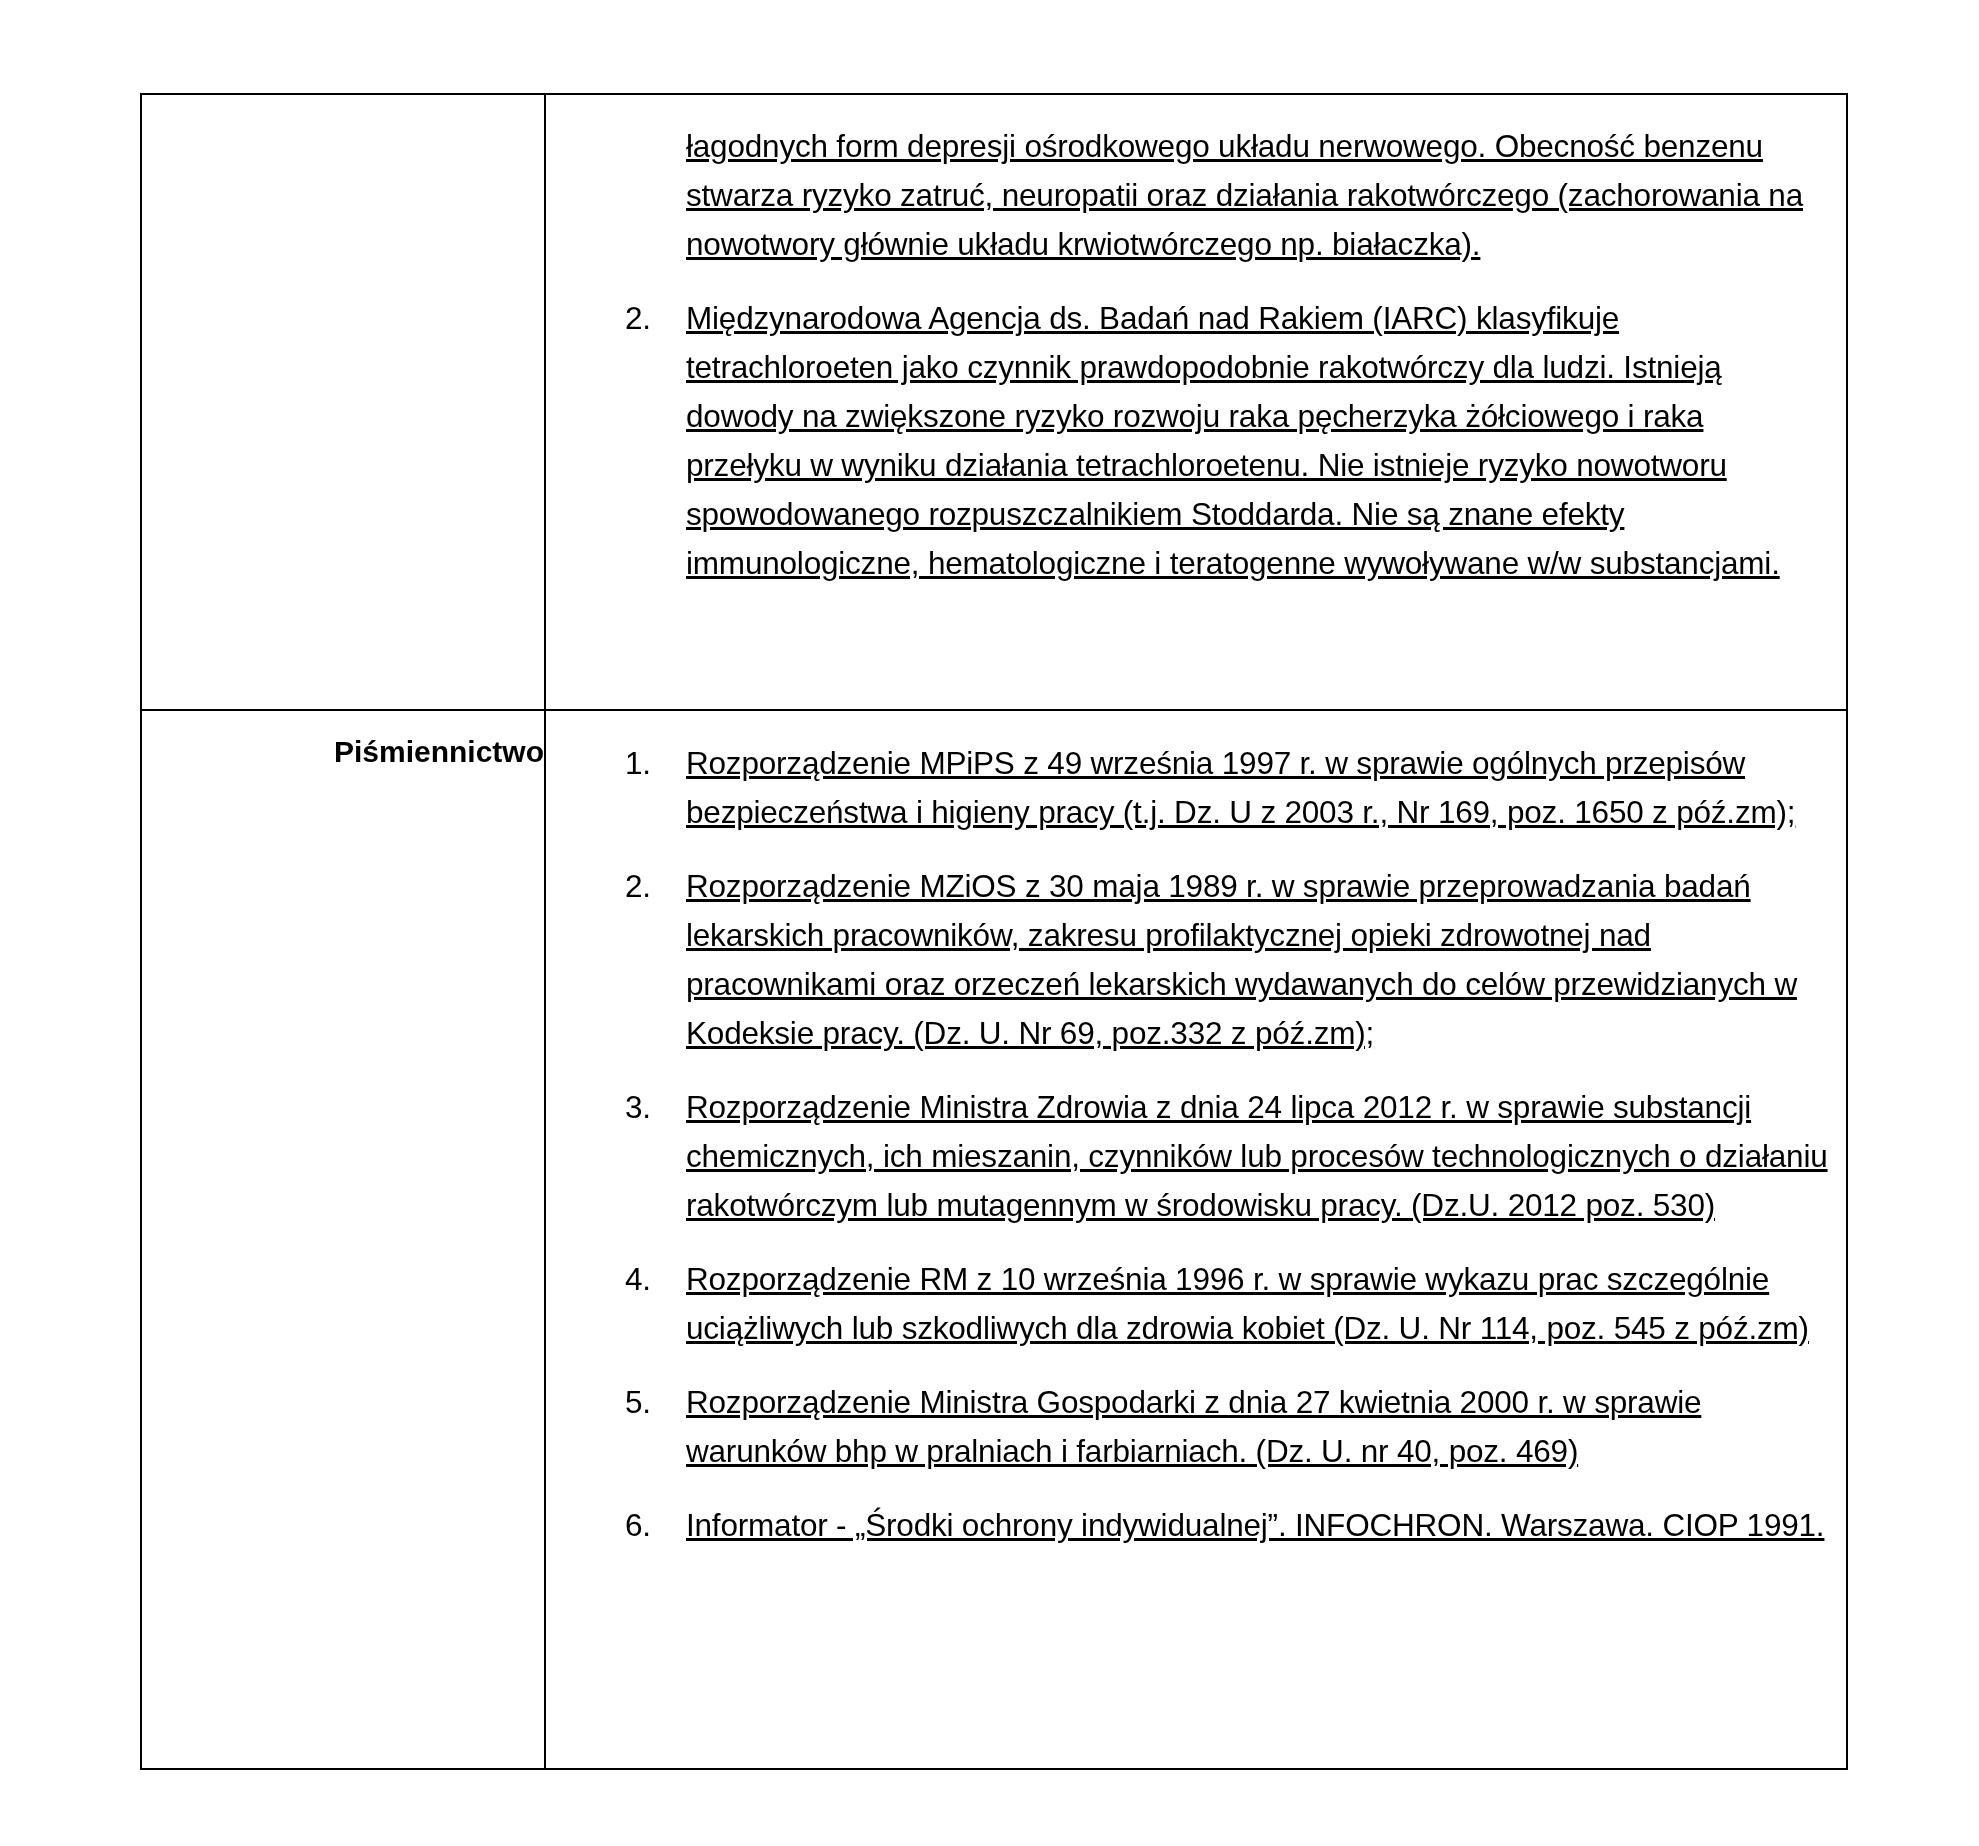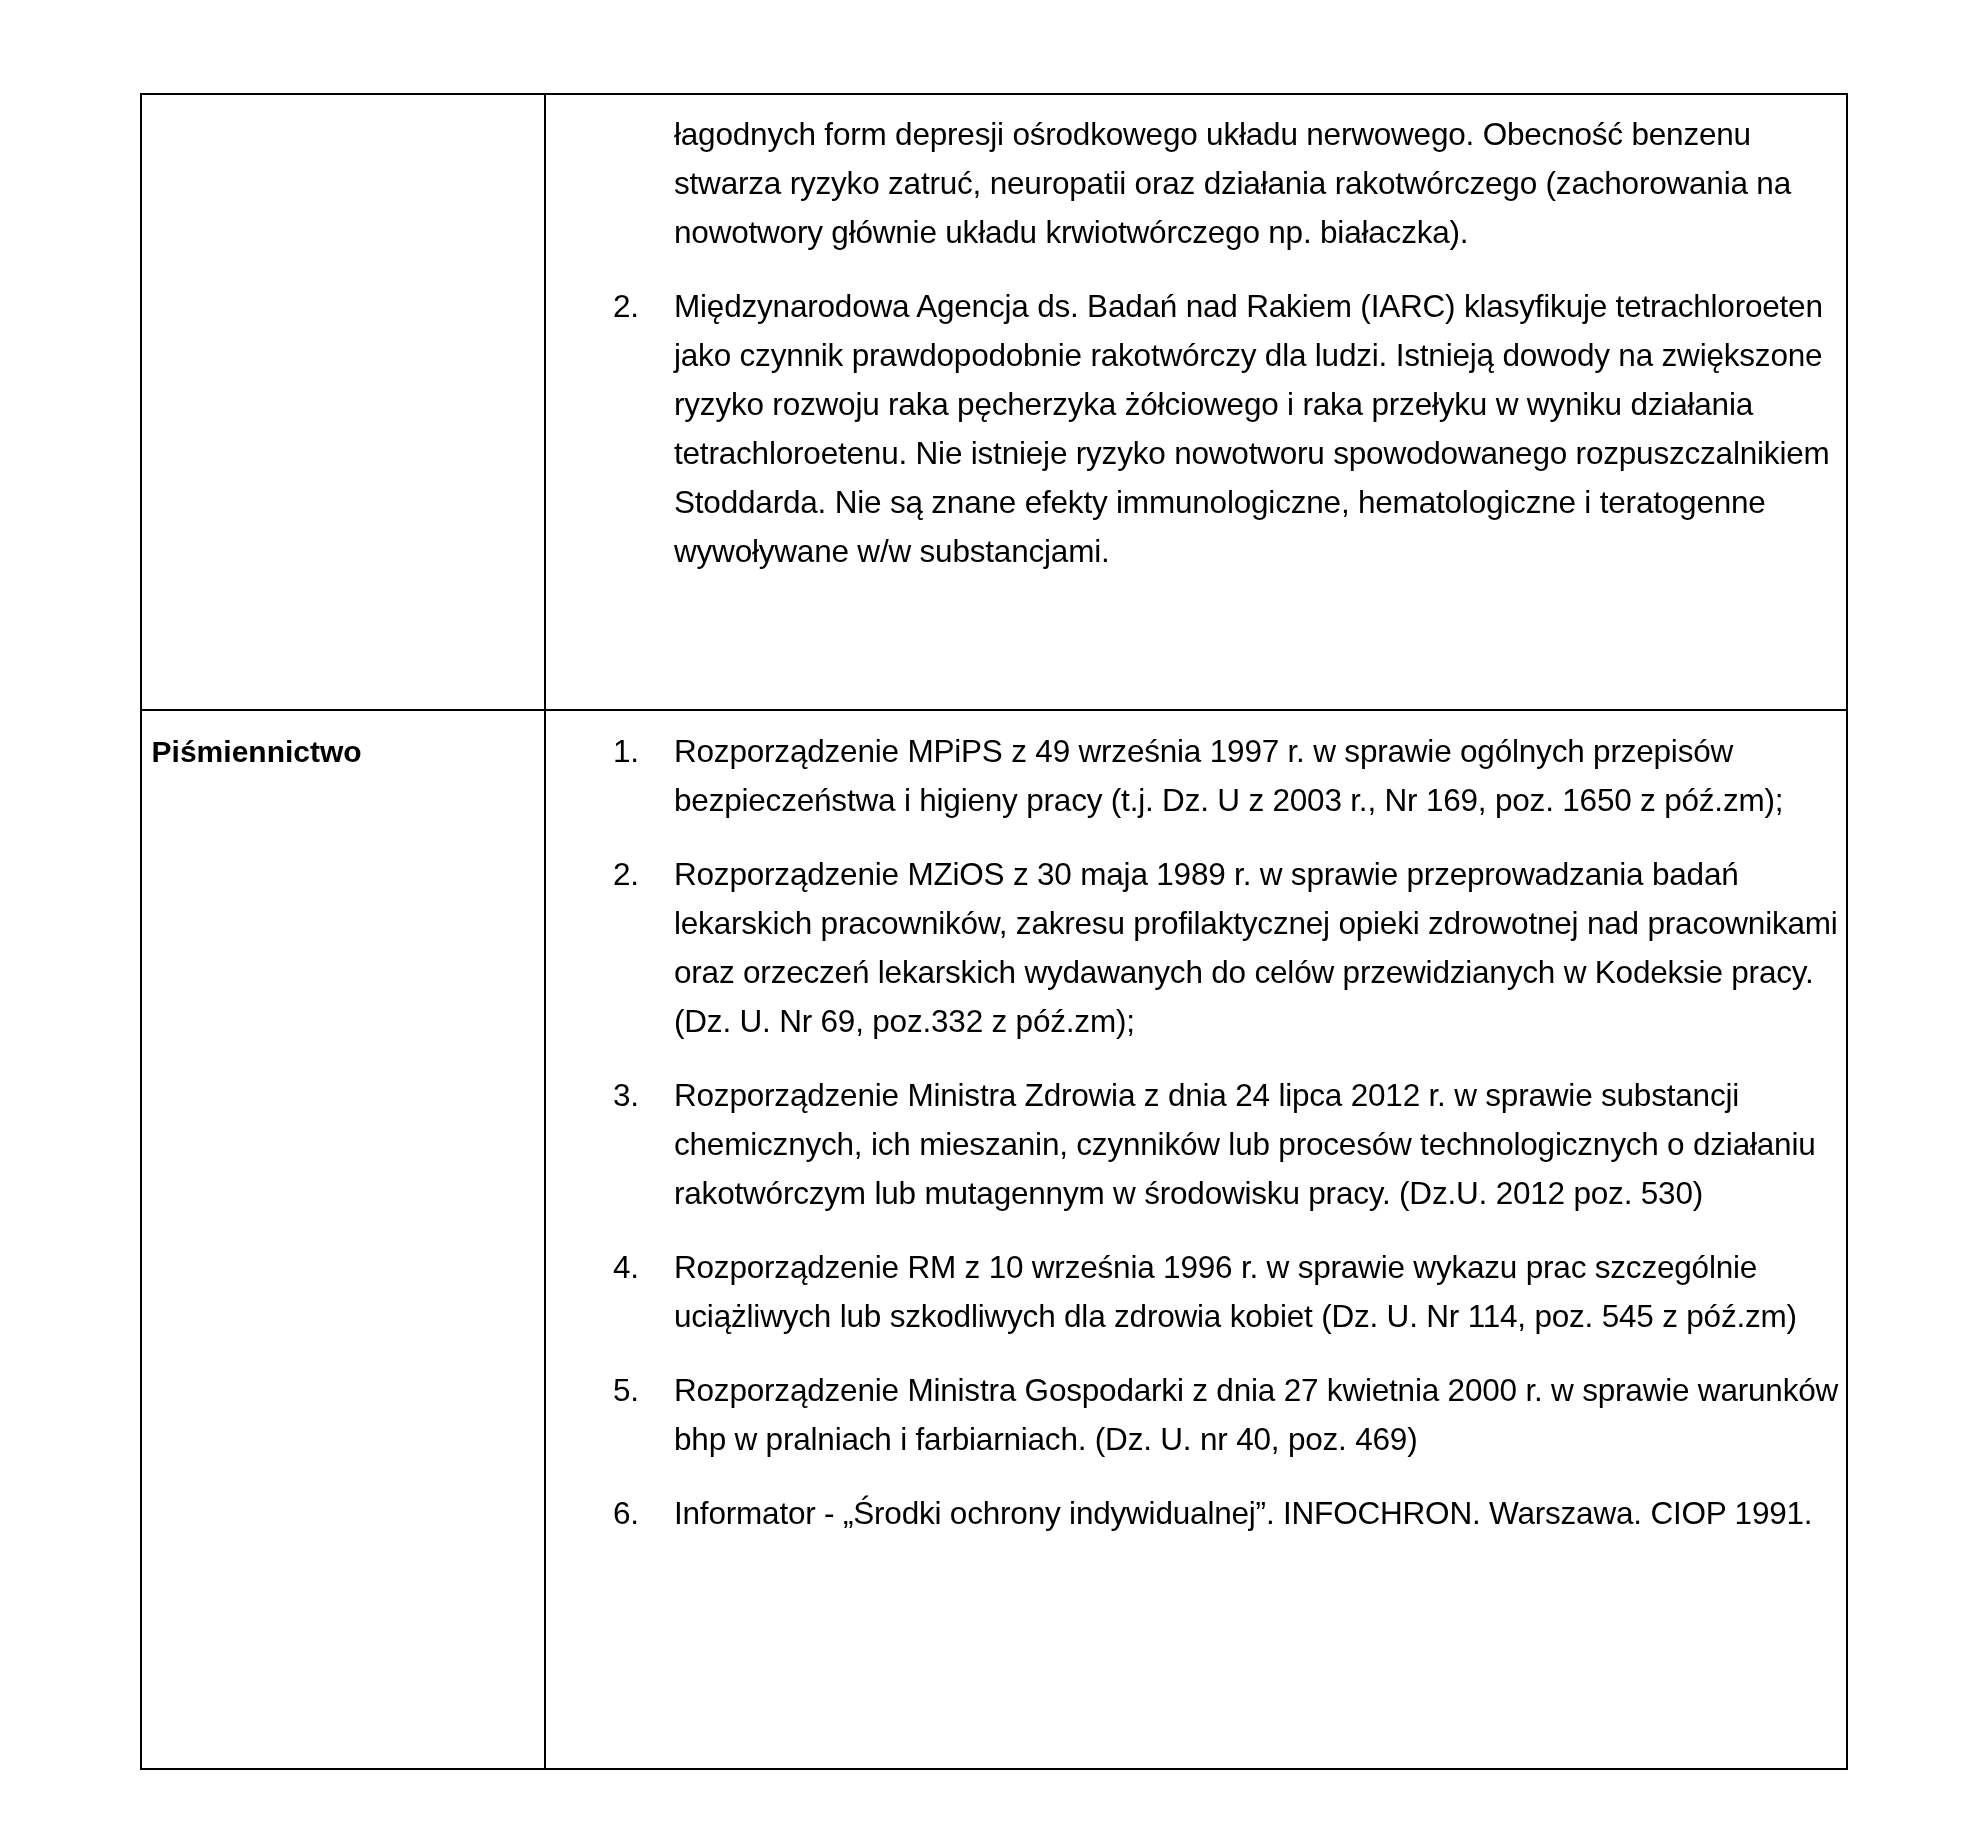--- a/index.html
+++ b/index.html
@@ -32,32 +32,34 @@
     .doc-table col.c-content { width: 1302px; }
 
     .row-1 td { height: 598px; }
     .row-2 td { height: 1041px; }
 
     .label-cell {
       font-weight: bold;
       font-size: 30px;
       line-height: 49px;
       padding: 16px 0 0 9.6px !important;
+      text-align: right;
     }
 
     .content-cell {
       font-size: 31.5px;
       line-height: 49px;
       letter-spacing: -0.2px;
     }
 
     .list {
       list-style: none;
-      margin: 0;
+      margin: 12px;
       padding: 0;
+      text-decoration: underline;
     }
     .list-item {
       position: relative;
       padding-left: 128px;
       padding-right: 6.4px;
       margin-bottom: 25px;
     }
     .list-item .num {
       position: absolute;
       left: 67px;

